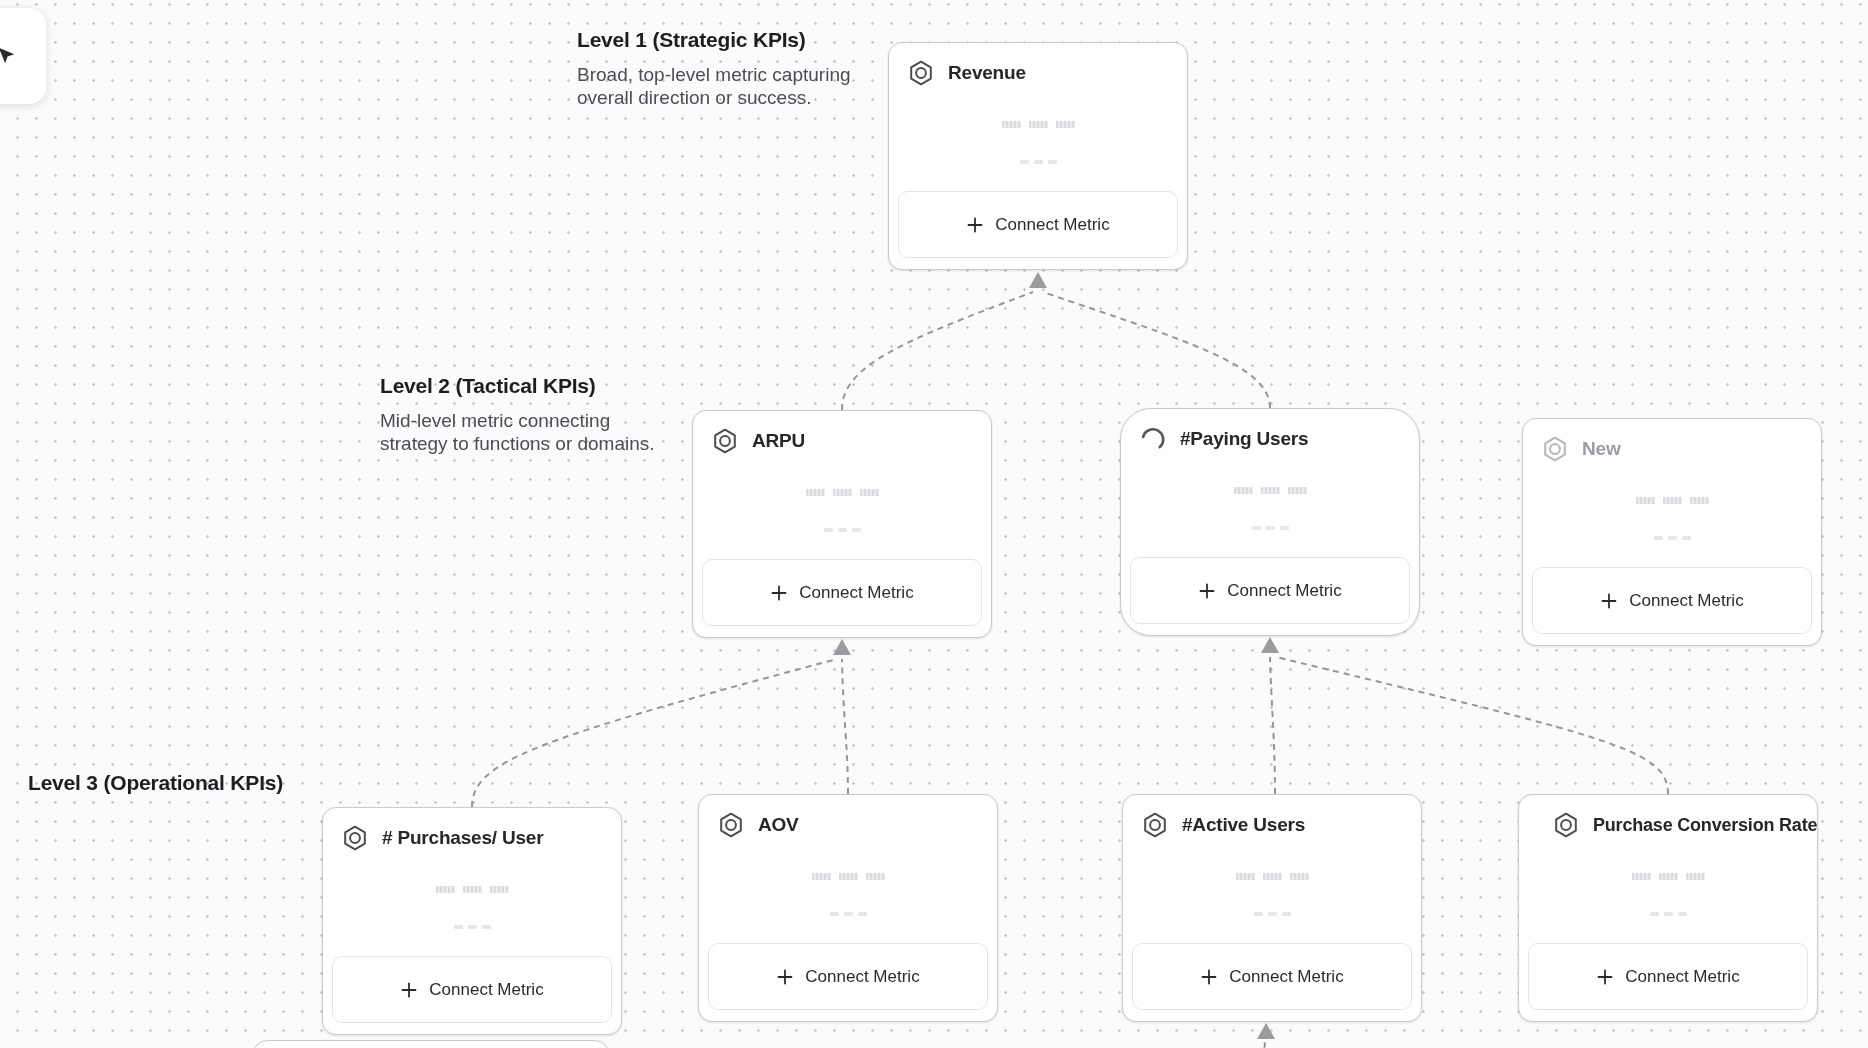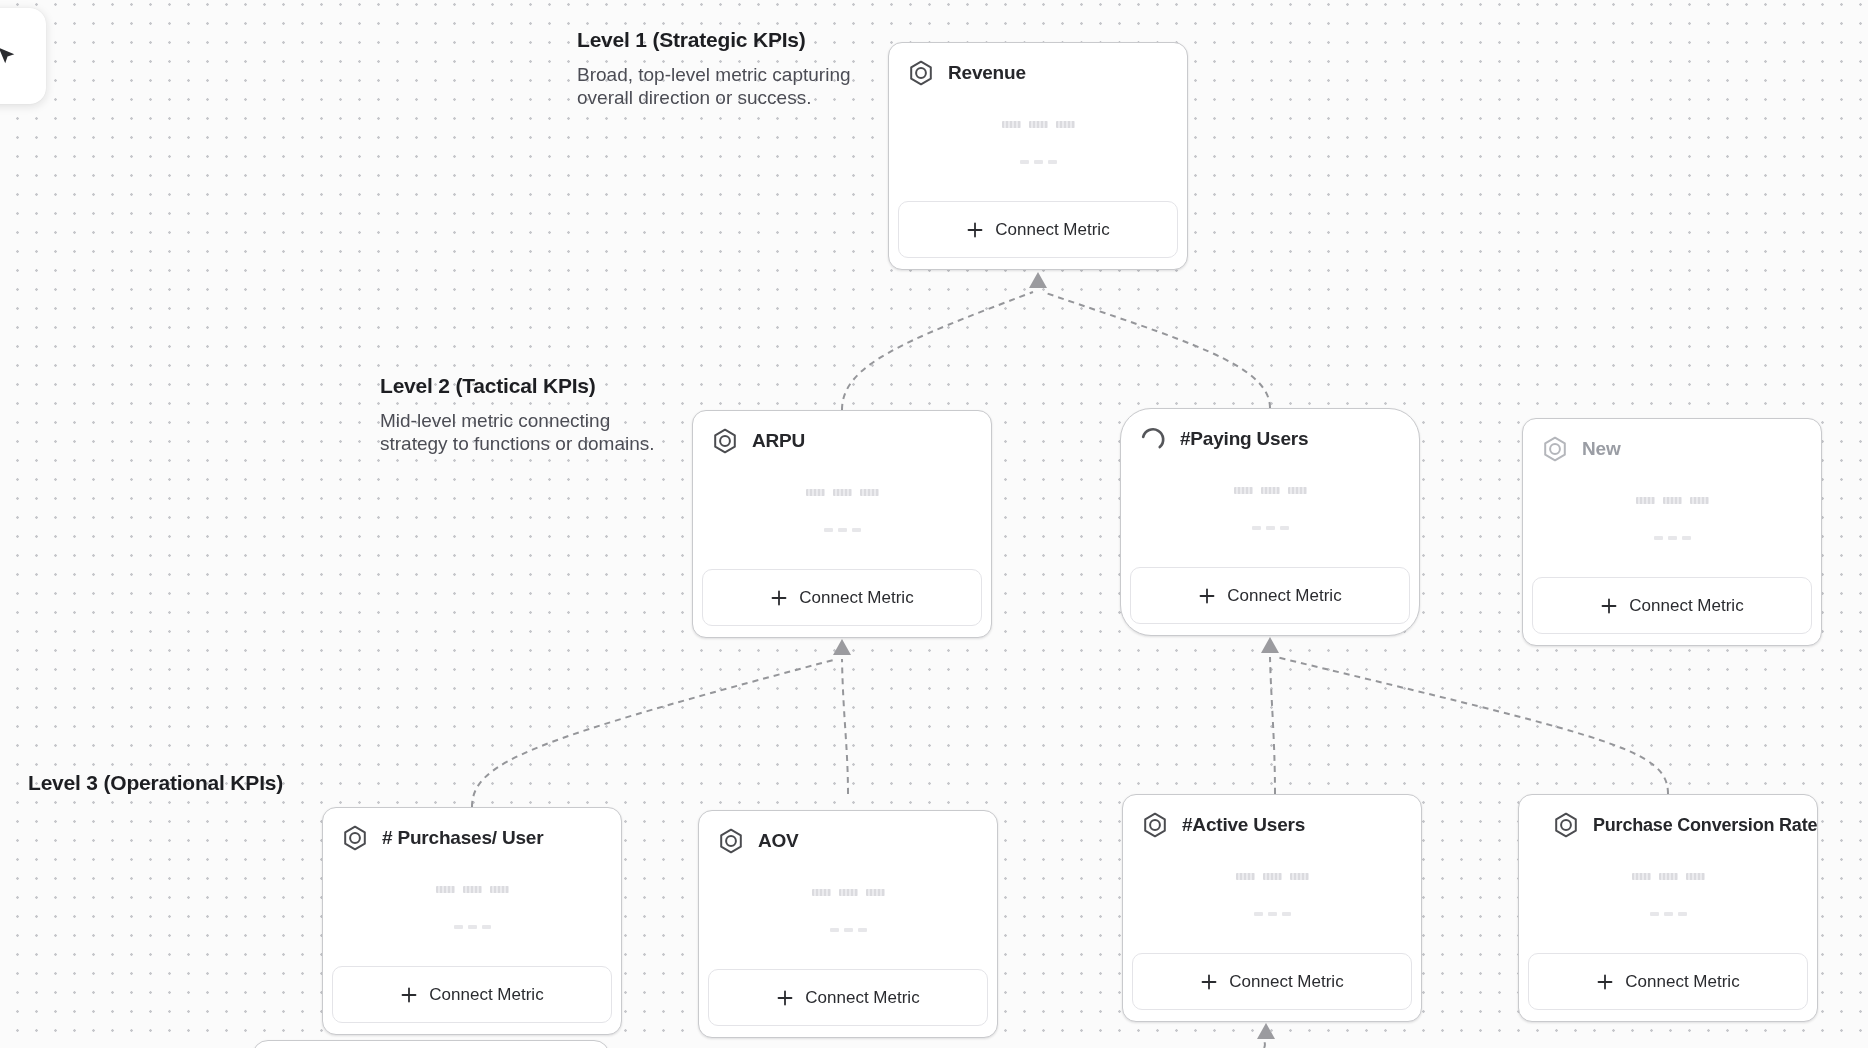--- a/index.html
+++ b/index.html
@@ -48,21 +48,21 @@
   .sk-row { position:absolute; left:0; right:0; display:flex; justify-content:center; }
   .sk-row-1 { top:78px; gap:8px; }
   .sk-row-2 { top:117px; gap:5px; }
   .sk-bar {
     width:19px; height:7px; border-radius:1px;
     background-color:#e6e6e9;
     background-image:repeating-linear-gradient(90deg,#dbdbdf 0 2px, #ececef 2px 4px);
   }
   .sk-dash { width:9px; height:4px; border-radius:1px; background:#e7e7ea; }
   .connect-btn {
-    position:absolute; left:9px; right:9px; bottom:11px; height:57px;
+    position:absolute; left:9px; right:9px; bottom:11px; height:67px;
     background:#ffffff; border:1px solid #e4e4e8; border-radius:10px;
     display:flex; align-items:center; justify-content:center; gap:11px;
     font-family:inherit; font-size:17px; font-weight:500; color:#2a2b2f;
     cursor:pointer;
   }
   .plus-icon svg { width:18px; height:18px; display:block; }
 
   
   .card.draft .card-title { color:#9a9da4; }
   .card.draft .metric-icon { color:#b4b6bb; }
@@ -271,21 +271,21 @@
       <span class="plus-icon">
         <svg viewBox="0 0 18 18" stroke="#2a2b2f" stroke-width="1.8" stroke-linecap="round">
             <line x1="9" y1="2.5" x2="9" y2="15.5"></line>
             <line x1="2.5" y1="9" x2="15.5" y2="9"></line>
           </svg>
       </span>
       <span>Connect Metric</span>
     </button>
   </div>
 
-  <div class="card" style="left:698px; top:794px;margin-top:16px;">
+  <div class="card" style="left:698px; top:794px;">
     <div class="card-header">
       <span class="metric-icon">
         <svg viewBox="0 0 24 24" fill="none" stroke="currentColor" stroke-width="1.7" stroke-linejoin="round">
           <path d="M12 2.3 L20.4 7.15 V16.85 L12 21.7 L3.6 16.85 V7.15 Z"></path>
             <circle cx="12" cy="12" r="4.2"></circle>
         </svg>
       </span>
       <span class="card-title">AOV</span>
     </div>
     <div class="sk-row sk-row-1">

